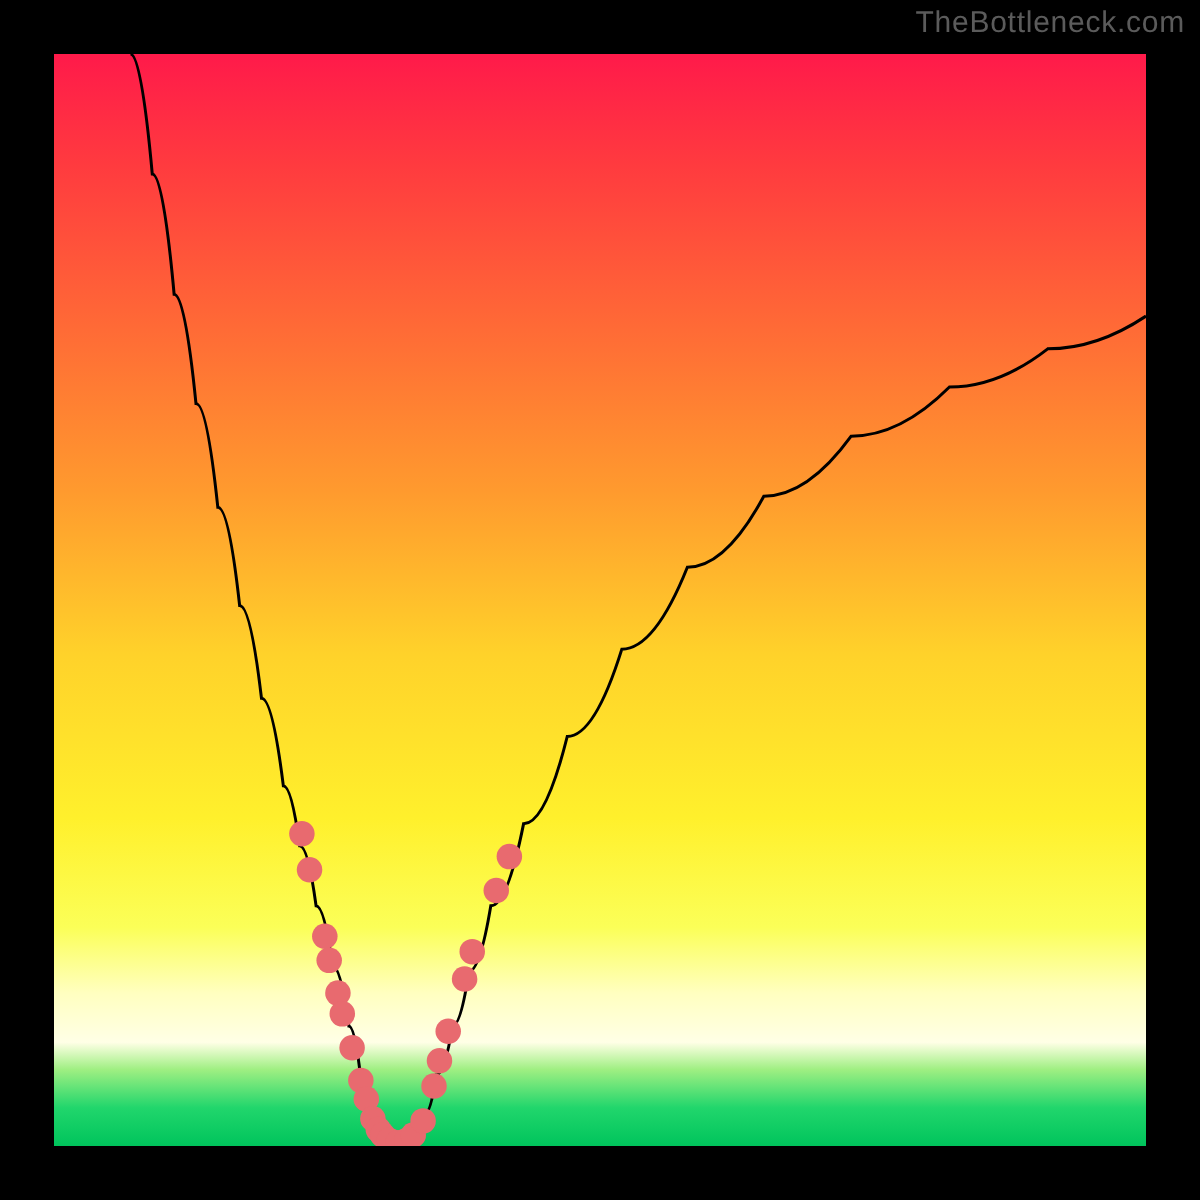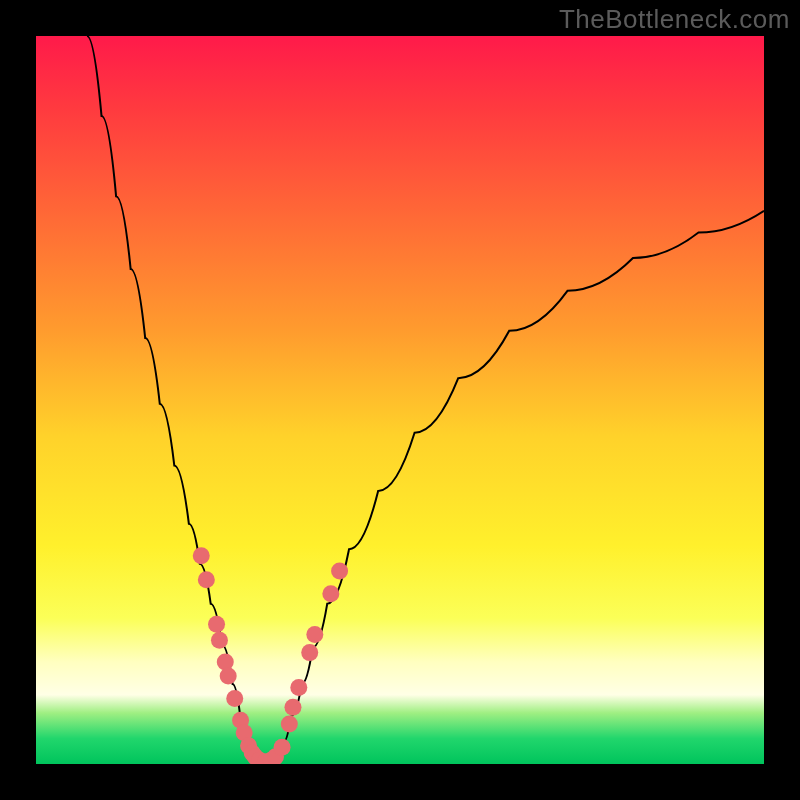--- a/index.html
+++ b/index.html
@@ -24,21 +24,21 @@
     top: 36px;
     left: 36px;
     width: 728px;
     height: 728px;
   }
   .watermark {
     position: absolute;
     top: 4px;
     right: 10px;
     color: #5b5b5b;
-    font-size: 26px;
+    font-size: 20px;
     font-weight: 500;
     letter-spacing: 0.5px;
     user-select: none;
   }
 </style>
 </head>
 <body>
 
 <div class="frame">
   <div class="watermark">TheBottleneck.com</div>

